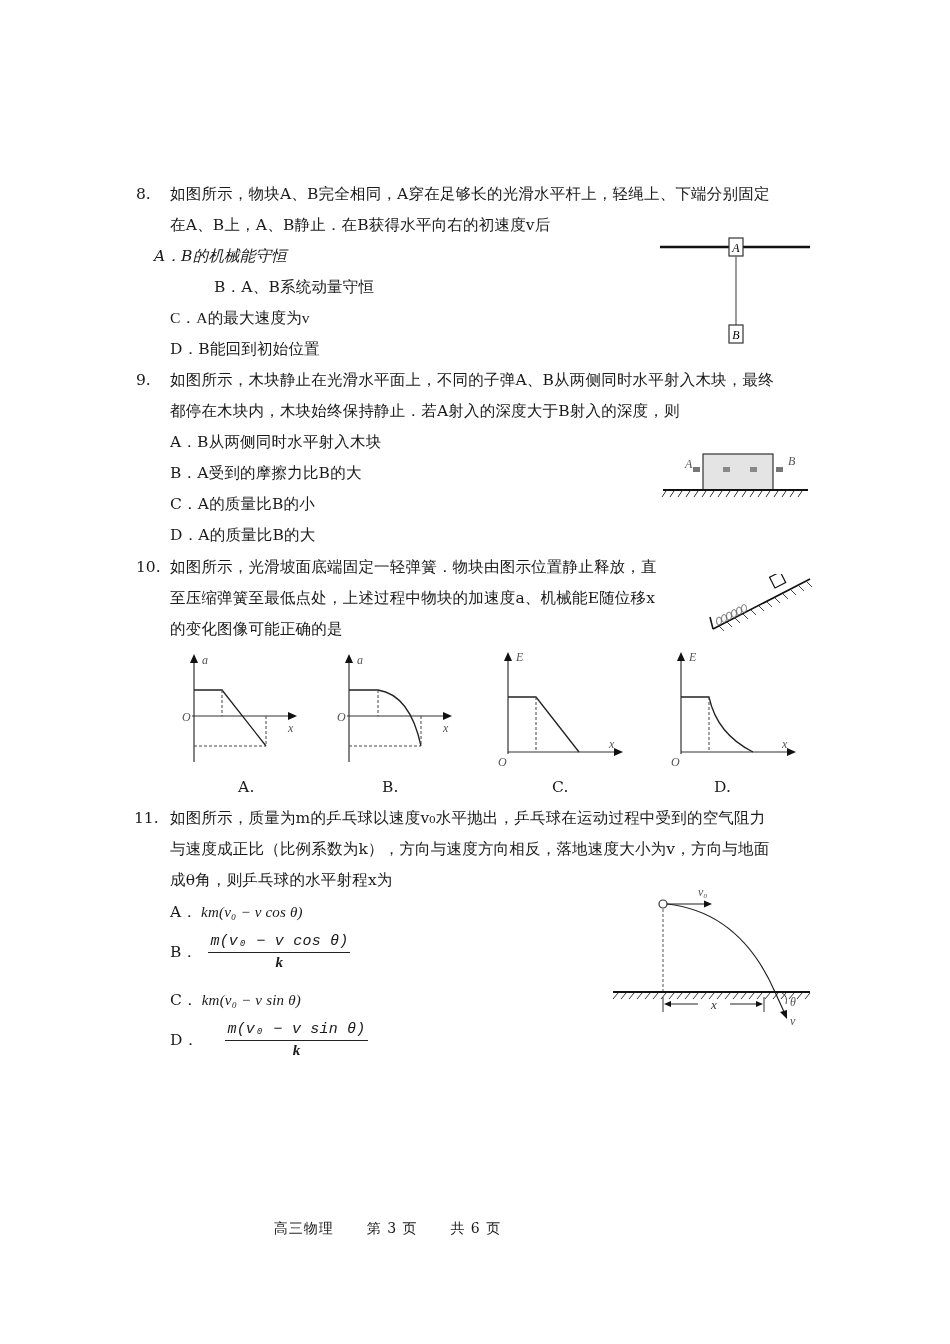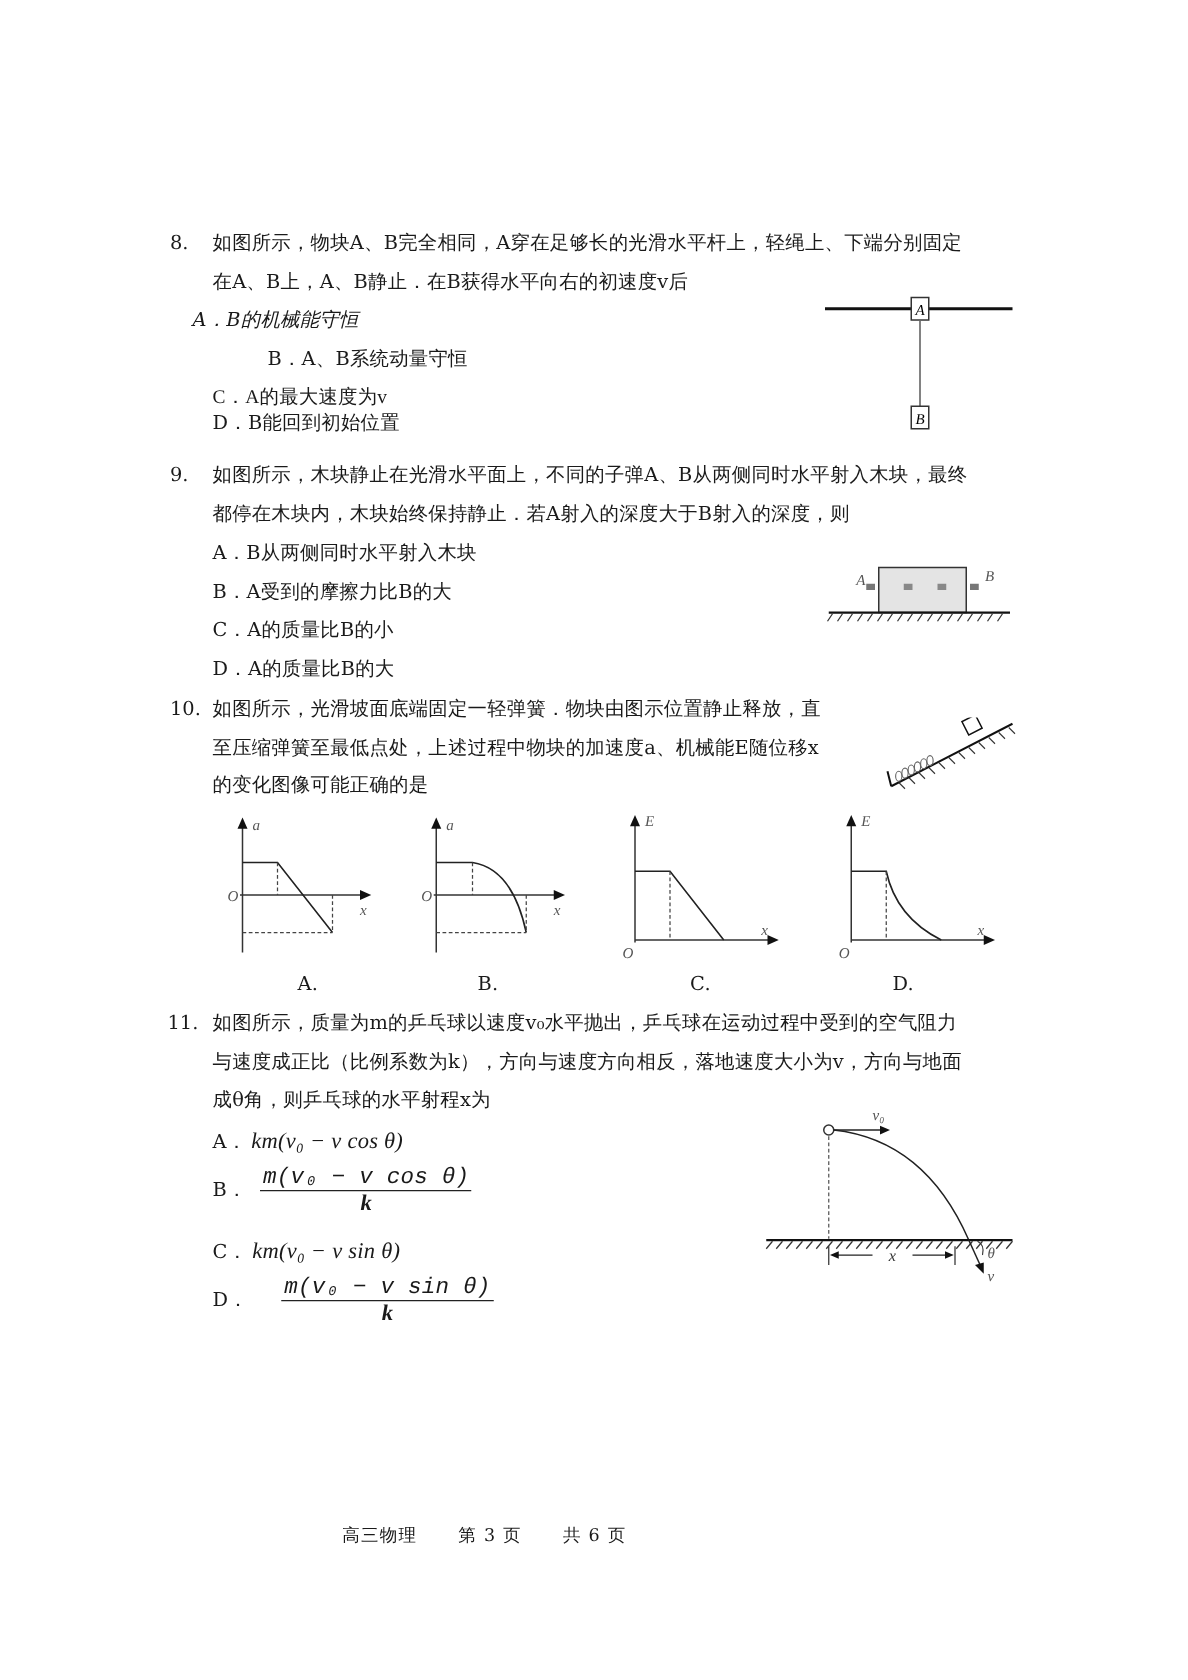--- a/index.html
+++ b/index.html
@@ -7,34 +7,34 @@
     width: 950px; height: 1344px; background: #ffffff; position: relative; overflow: hidden;
     font-family: "DejaVu Serif", "Liberation Serif", serif; color: #1a1a1a;
   }
   .abs { position: absolute; }
   .line { position: absolute; font-size: 15.5px; line-height: 20px; white-space: nowrap; letter-spacing: 0.2px; }
   .qnum { position: absolute; font-size: 15.5px; line-height: 20px; }
   .i { font-style: italic; font-family: "Liberation Serif", serif; }
   .frac { display: inline-block; vertical-align: middle; text-align: center; }
   .frac .num { display: block; border-bottom: 1.3px solid #222; padding: 0 2px 1px; font-family: Liberation Mono, monospace; }
   .frac .den { display: block; font-family: "Liberation Serif", serif; font-style: italic; font-weight: bold; }
-  .math { font-family: "Liberation Serif", serif; font-size: 18px; }
+  .math { font-family: "Liberation Serif", serif; font-size: 15px; }
   .footer { position: absolute; font-size: 14px; left: 0; width: 775px; text-align: center; top: 1220px; letter-spacing: 1px; }
   svg text { font-family: "Liberation Serif", serif; }
 </style>
 </head>
 <body>
 
 <div class="qnum" style="left:136px;top:184px;">8.</div>
 <div class="line" style="left:170px;top:184px;">如图所示，物块A、B完全相同，A穿在足够长的光滑水平杆上，轻绳上、下端分别固定</div>
 <div class="line" style="left:170px;top:215px;">在A、B上，A、B静止．在B获得水平向右的初速度v后</div>
 <div class="line" style="left:154px;top:246px;font-style:italic;"><span>A．</span><span>B的机械能守恒</span></div>
 <div class="line" style="left:170px;top:277px;margin-left:44px;"><span>B．</span><span>A、B系统动量守恒</span></div>
 <div class="line" style="left:170px;top:308px;font-family:Liberation Serif, serif;"><span>C．</span><span>A的最大速度为v</span></div>
-<div class="line" style="left:170px;top:328px;"><span>D．</span><span>B能回到初始位置</span></div>
+<div class="line" style="left:170px;top:339px;"><span>D．</span><span>B能回到初始位置</span></div>
 
 <svg class="abs" style="left:655px;top:232px;" width="160" height="115">
   <line x1="5" y1="15" x2="155" y2="15" stroke="#111" stroke-width="2.5"></line>
   <rect x="74" y="6" width="14" height="18" fill="#fff" stroke="#333" stroke-width="1.2"></rect>
   <text x="81" y="20" font-size="12" font-style="italic" text-anchor="middle">A</text>
   <line x1="81" y1="24" x2="81" y2="93" stroke="#666" stroke-width="1.3"></line>
   <rect x="74" y="93" width="14" height="18" fill="#fff" stroke="#333" stroke-width="1.2"></rect>
   <text x="81" y="107" font-size="12" font-style="italic" text-anchor="middle">B</text>
 </svg>
 

